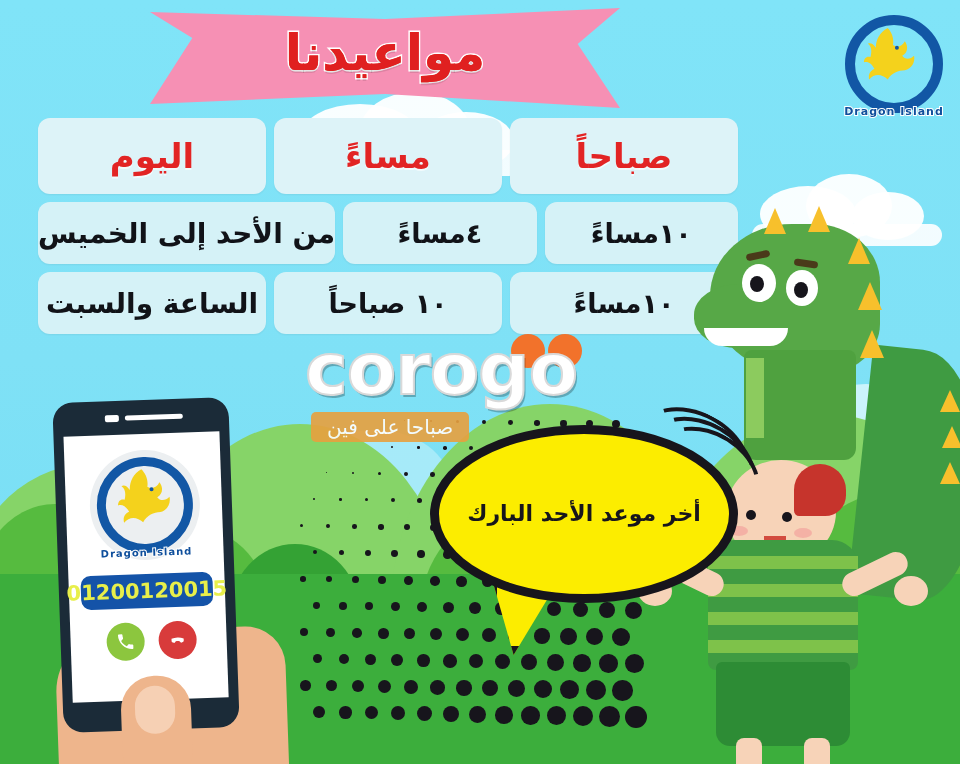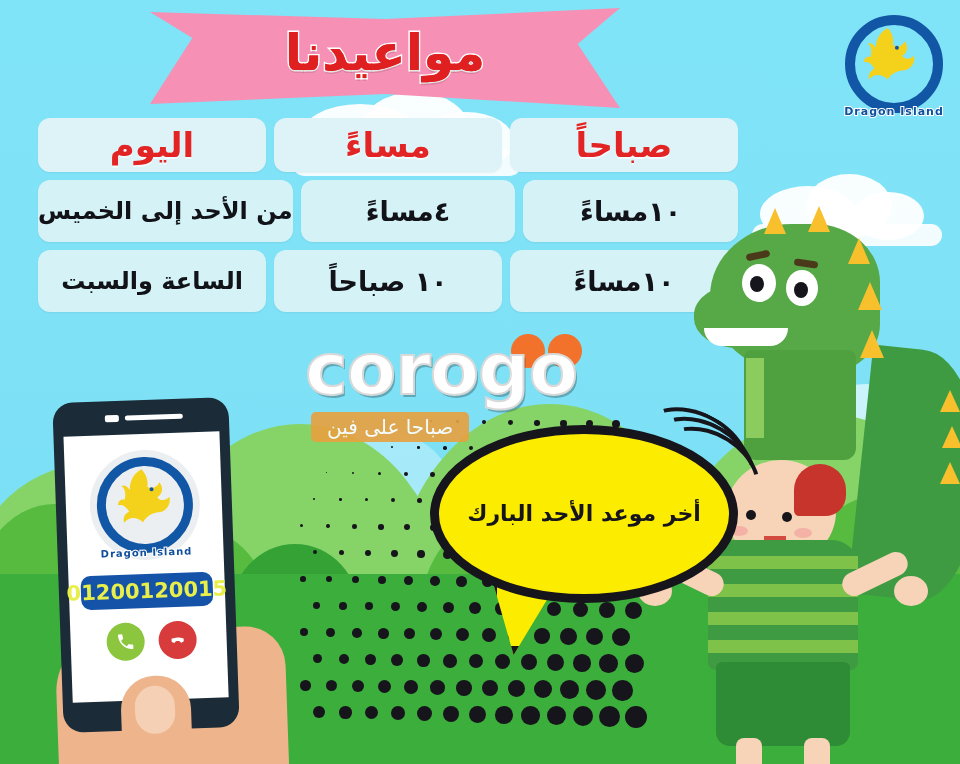--- a/index.html
+++ b/index.html
@@ -76,30 +76,30 @@
   
   .table{position:absolute;left:38px;top:118px;width:700px;}
   .trow{display:flex;flex-direction:row-reverse;gap:8px;margin-bottom:8px;}
   .cell{
      flex:1 1 0;height:62px;
      background:#d5f2f7;
      border-radius:12px;
      display:flex;align-items:center;justify-content:center;
      box-shadow:0 1px 2px rgba(0,0,0,.06);
   }
-  .cell.head{background:#ddf3f8;height:54px;}
+  .cell.head{background:#ddf3f8;height:76px;}
   .cell.head span{
      color:#e22424;font-size:34px;font-weight:bold;
      text-shadow:0 2px 0 rgba(255,255,255,.6);
   }
   .cell span{
      color:#111318;font-size:27px;font-weight:bold;direction:rtl;
      white-space:nowrap;
   }
-  .cell.day span{font-size:24px;}
+  .cell.day span{font-size:28px;}
 
   
   .watermark{position:absolute;left:305px;top:330px;width:340px;height:110px;z-index:40;}
   .wm-dot{position:absolute;width:34px;height:34px;border-radius:50%;background:#f2722b;top:4px;}
   .wm-dot.d1{left:206px;}
   .wm-dot.d2{left:243px;}
   .wm-text{
      position:absolute;left:0;top:0;width:340px;
      font-size:72px;font-weight:bold;letter-spacing:-1px;
      color:#ffffff;direction:ltr;text-align:left;

